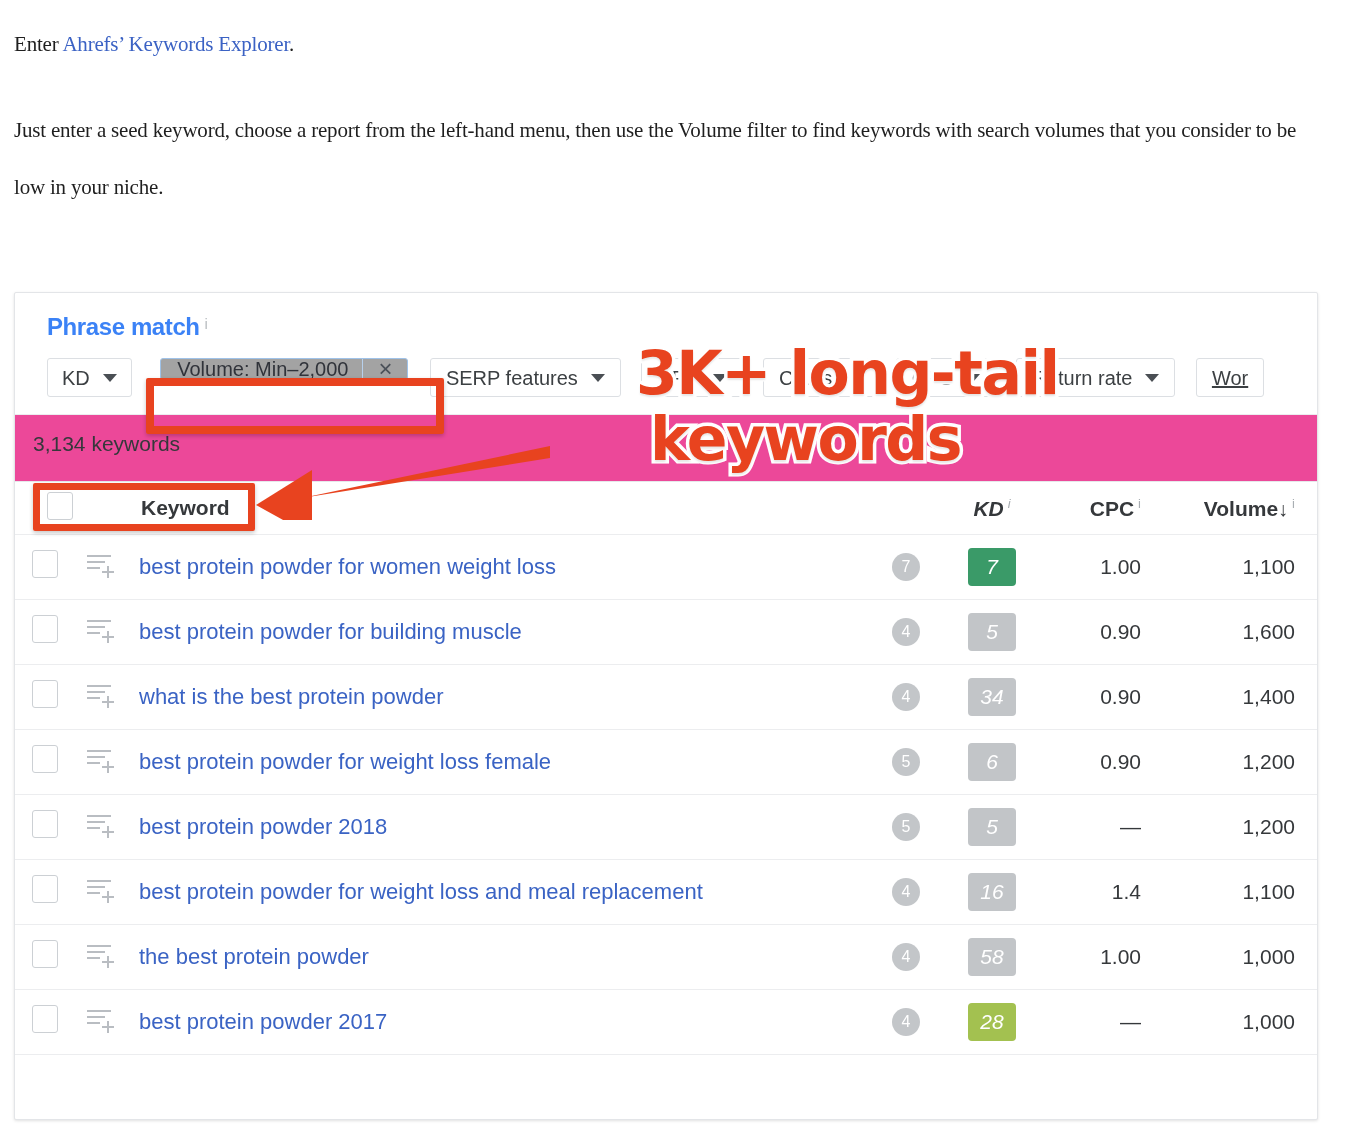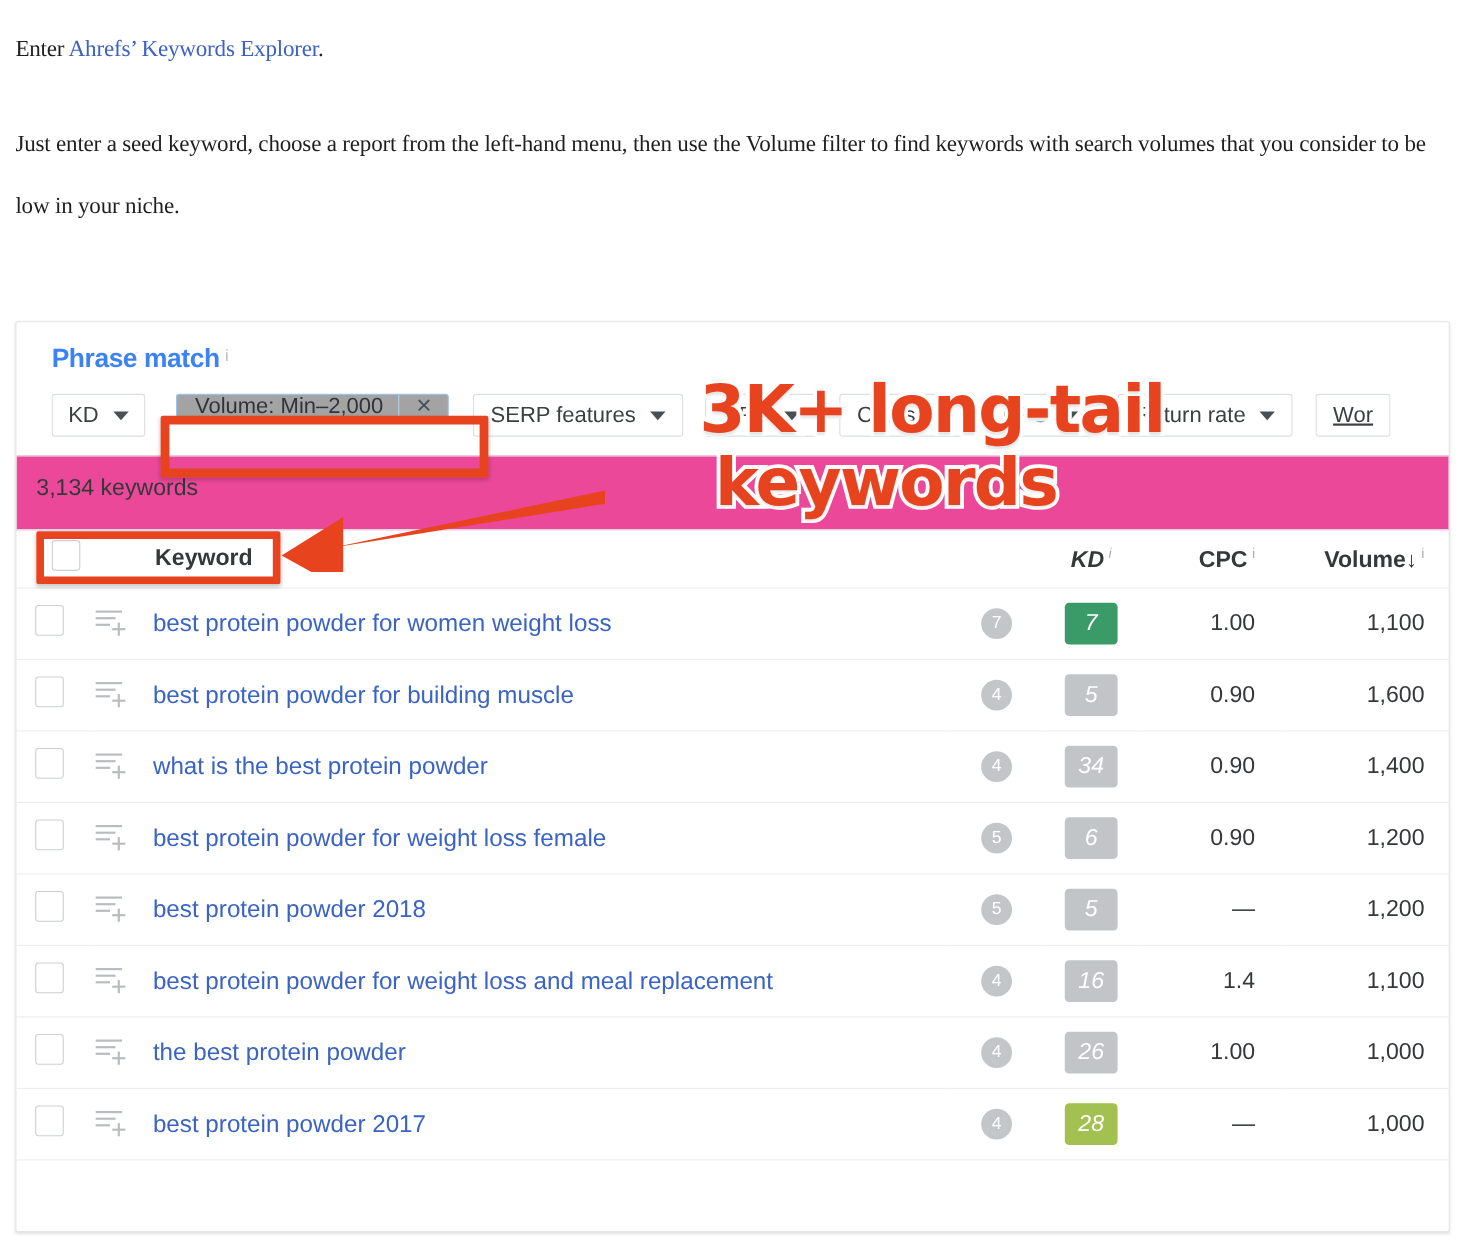--- a/index.html
+++ b/index.html
@@ -345,21 +345,21 @@
           <td class="c-dot"><span class="dot">4</span></td>
           <td class="c-kd"><span class="kdbadge" style="background:#c2c5c8">16</span></td>
           <td class="c-cpc">1.4</td>
           <td class="c-vol">1,100</td>
         </tr>
         <tr>
           <td class="c-chk"><span class="cbox"></span></td>
           <td class="c-ico"><span class="listicon"><i></i><i></i><i></i><span class="plus"></span></span></td>
           <td class="c-kw"><a class="kwlink" href="#">the best protein powder</a></td>
           <td class="c-dot"><span class="dot">4</span></td>
-          <td class="c-kd"><span class="kdbadge" style="background:#c2c5c8">26</span></td>
+          <td class="c-kd"><span class="kdbadge" style="background:#c2c5c8">58</span></td>
           <td class="c-cpc">1.00</td>
           <td class="c-vol">1,000</td>
         </tr>
         <tr>
           <td class="c-chk"><span class="cbox"></span></td>
           <td class="c-ico"><span class="listicon"><i></i><i></i><i></i><span class="plus"></span></span></td>
           <td class="c-kw"><a class="kwlink" href="#">best protein powder 2017</a></td>
           <td class="c-dot"><span class="dot">4</span></td>
           <td class="c-kd"><span class="kdbadge" style="background:#a3c150">28</span></td>
           <td class="c-cpc">—</td>

